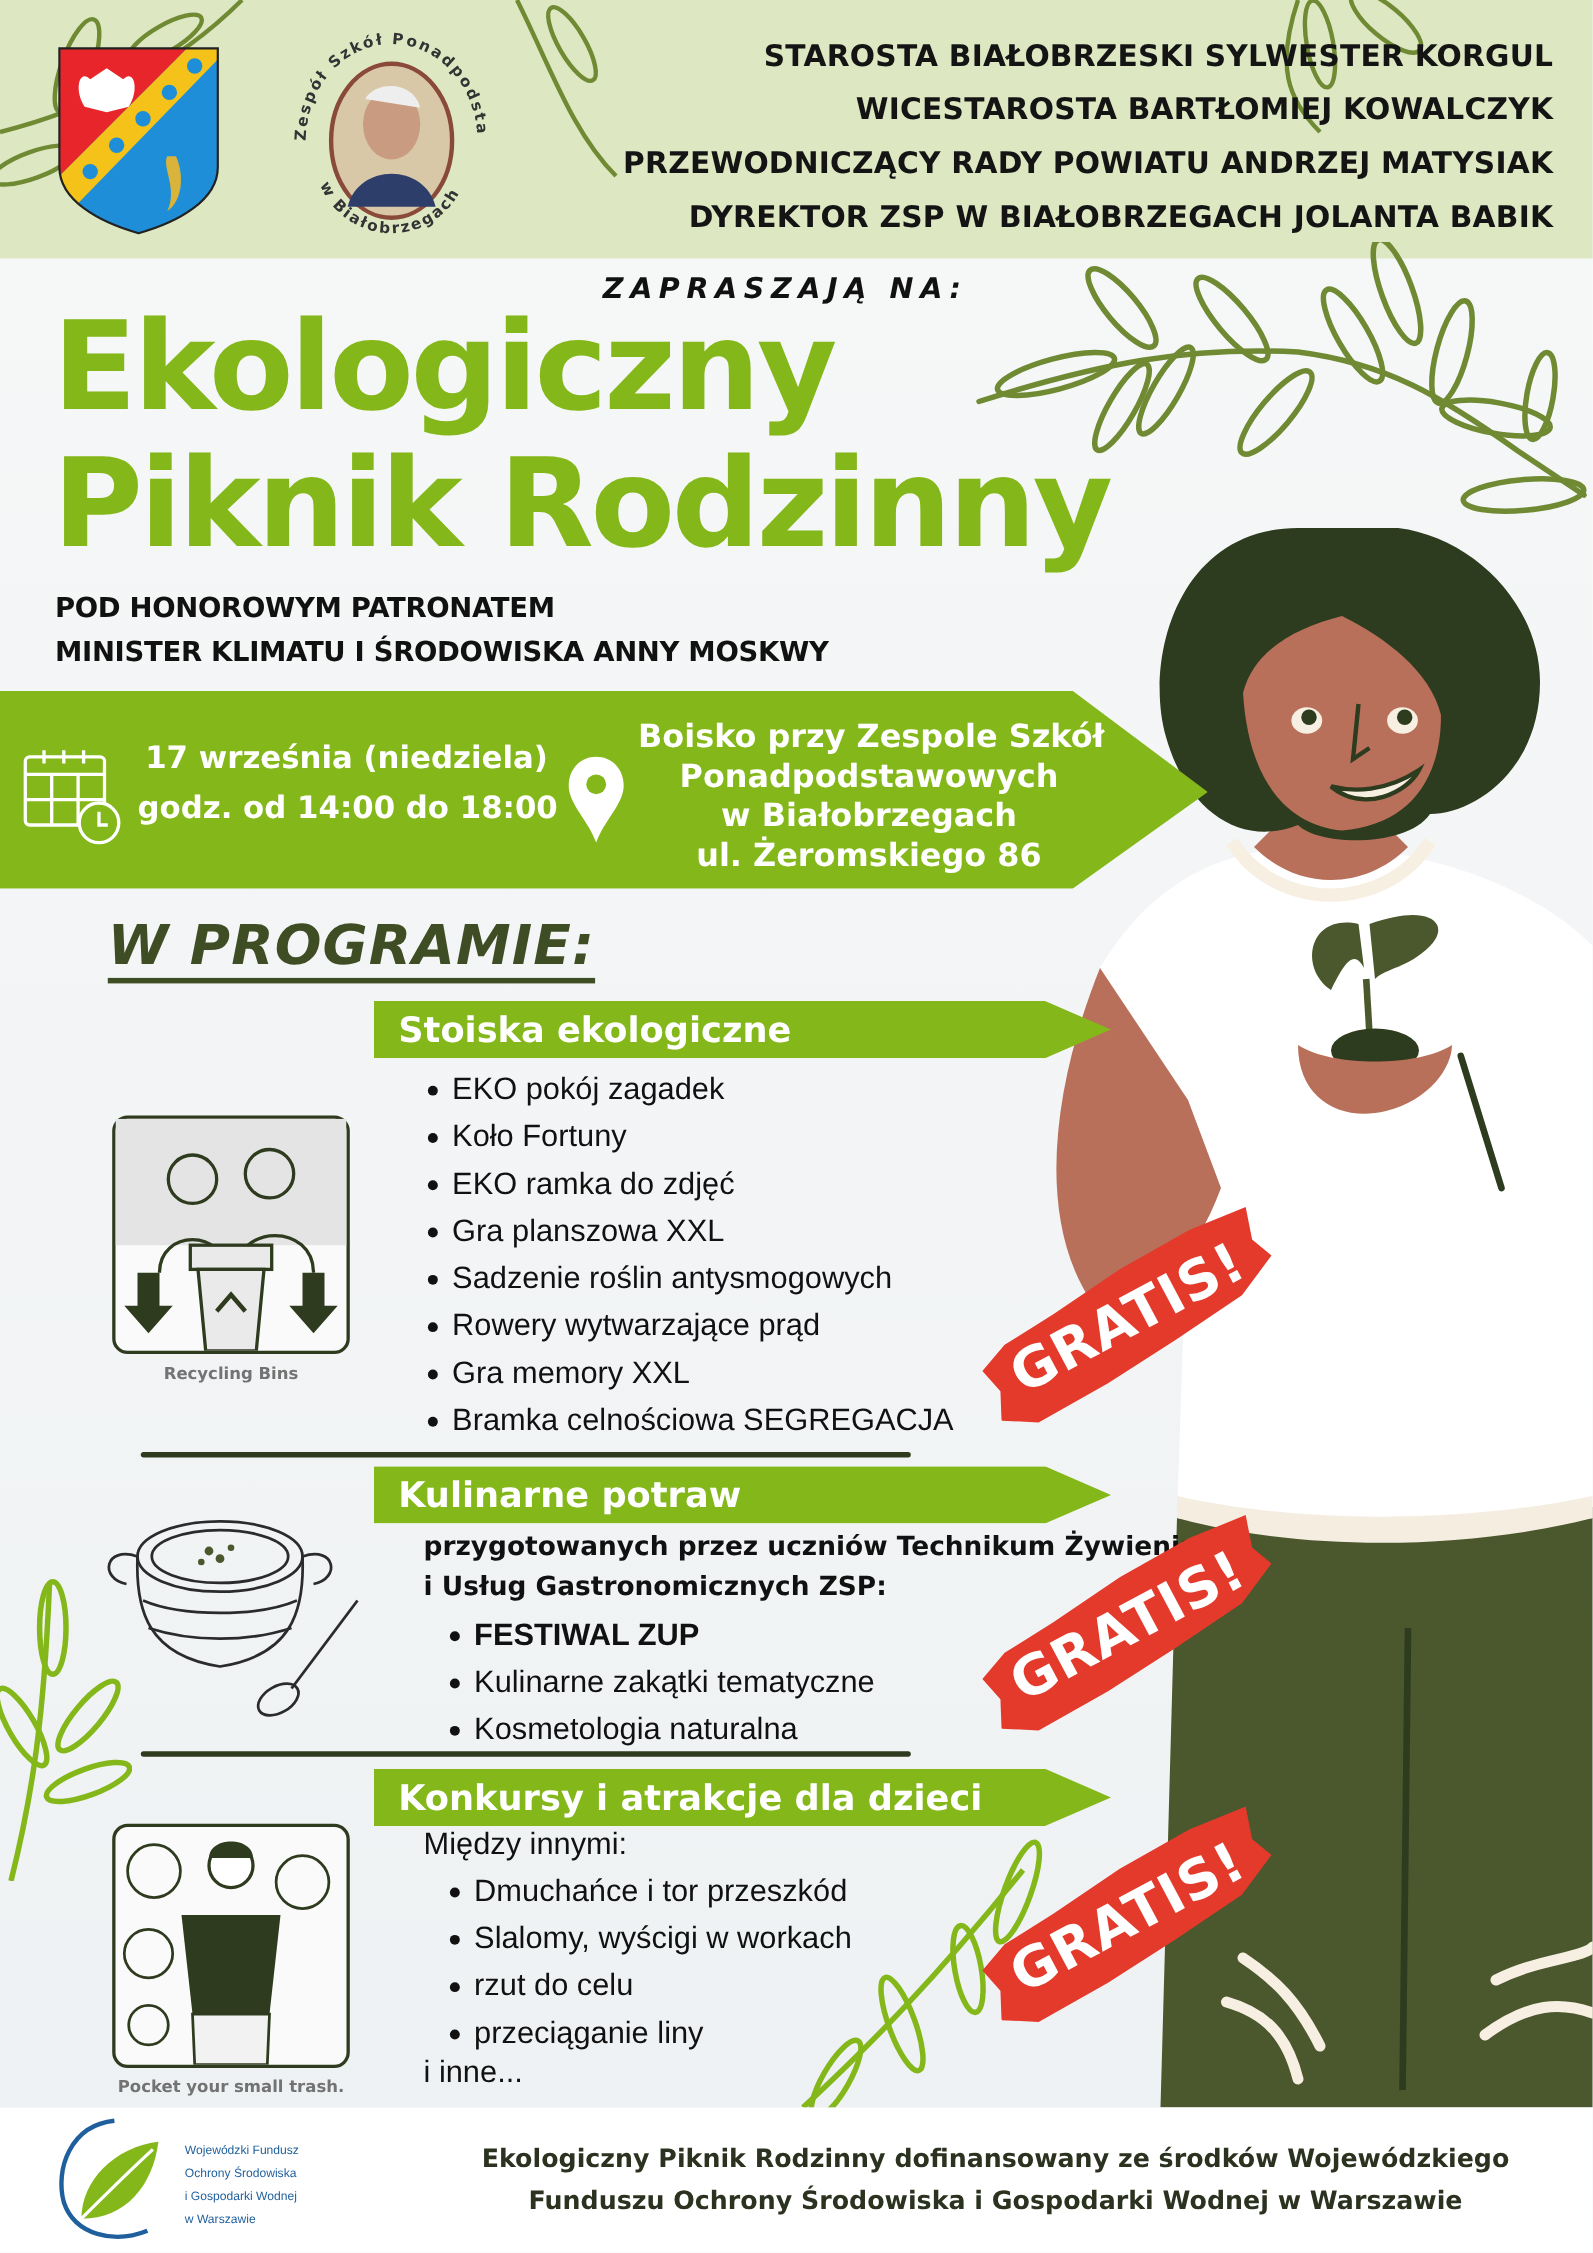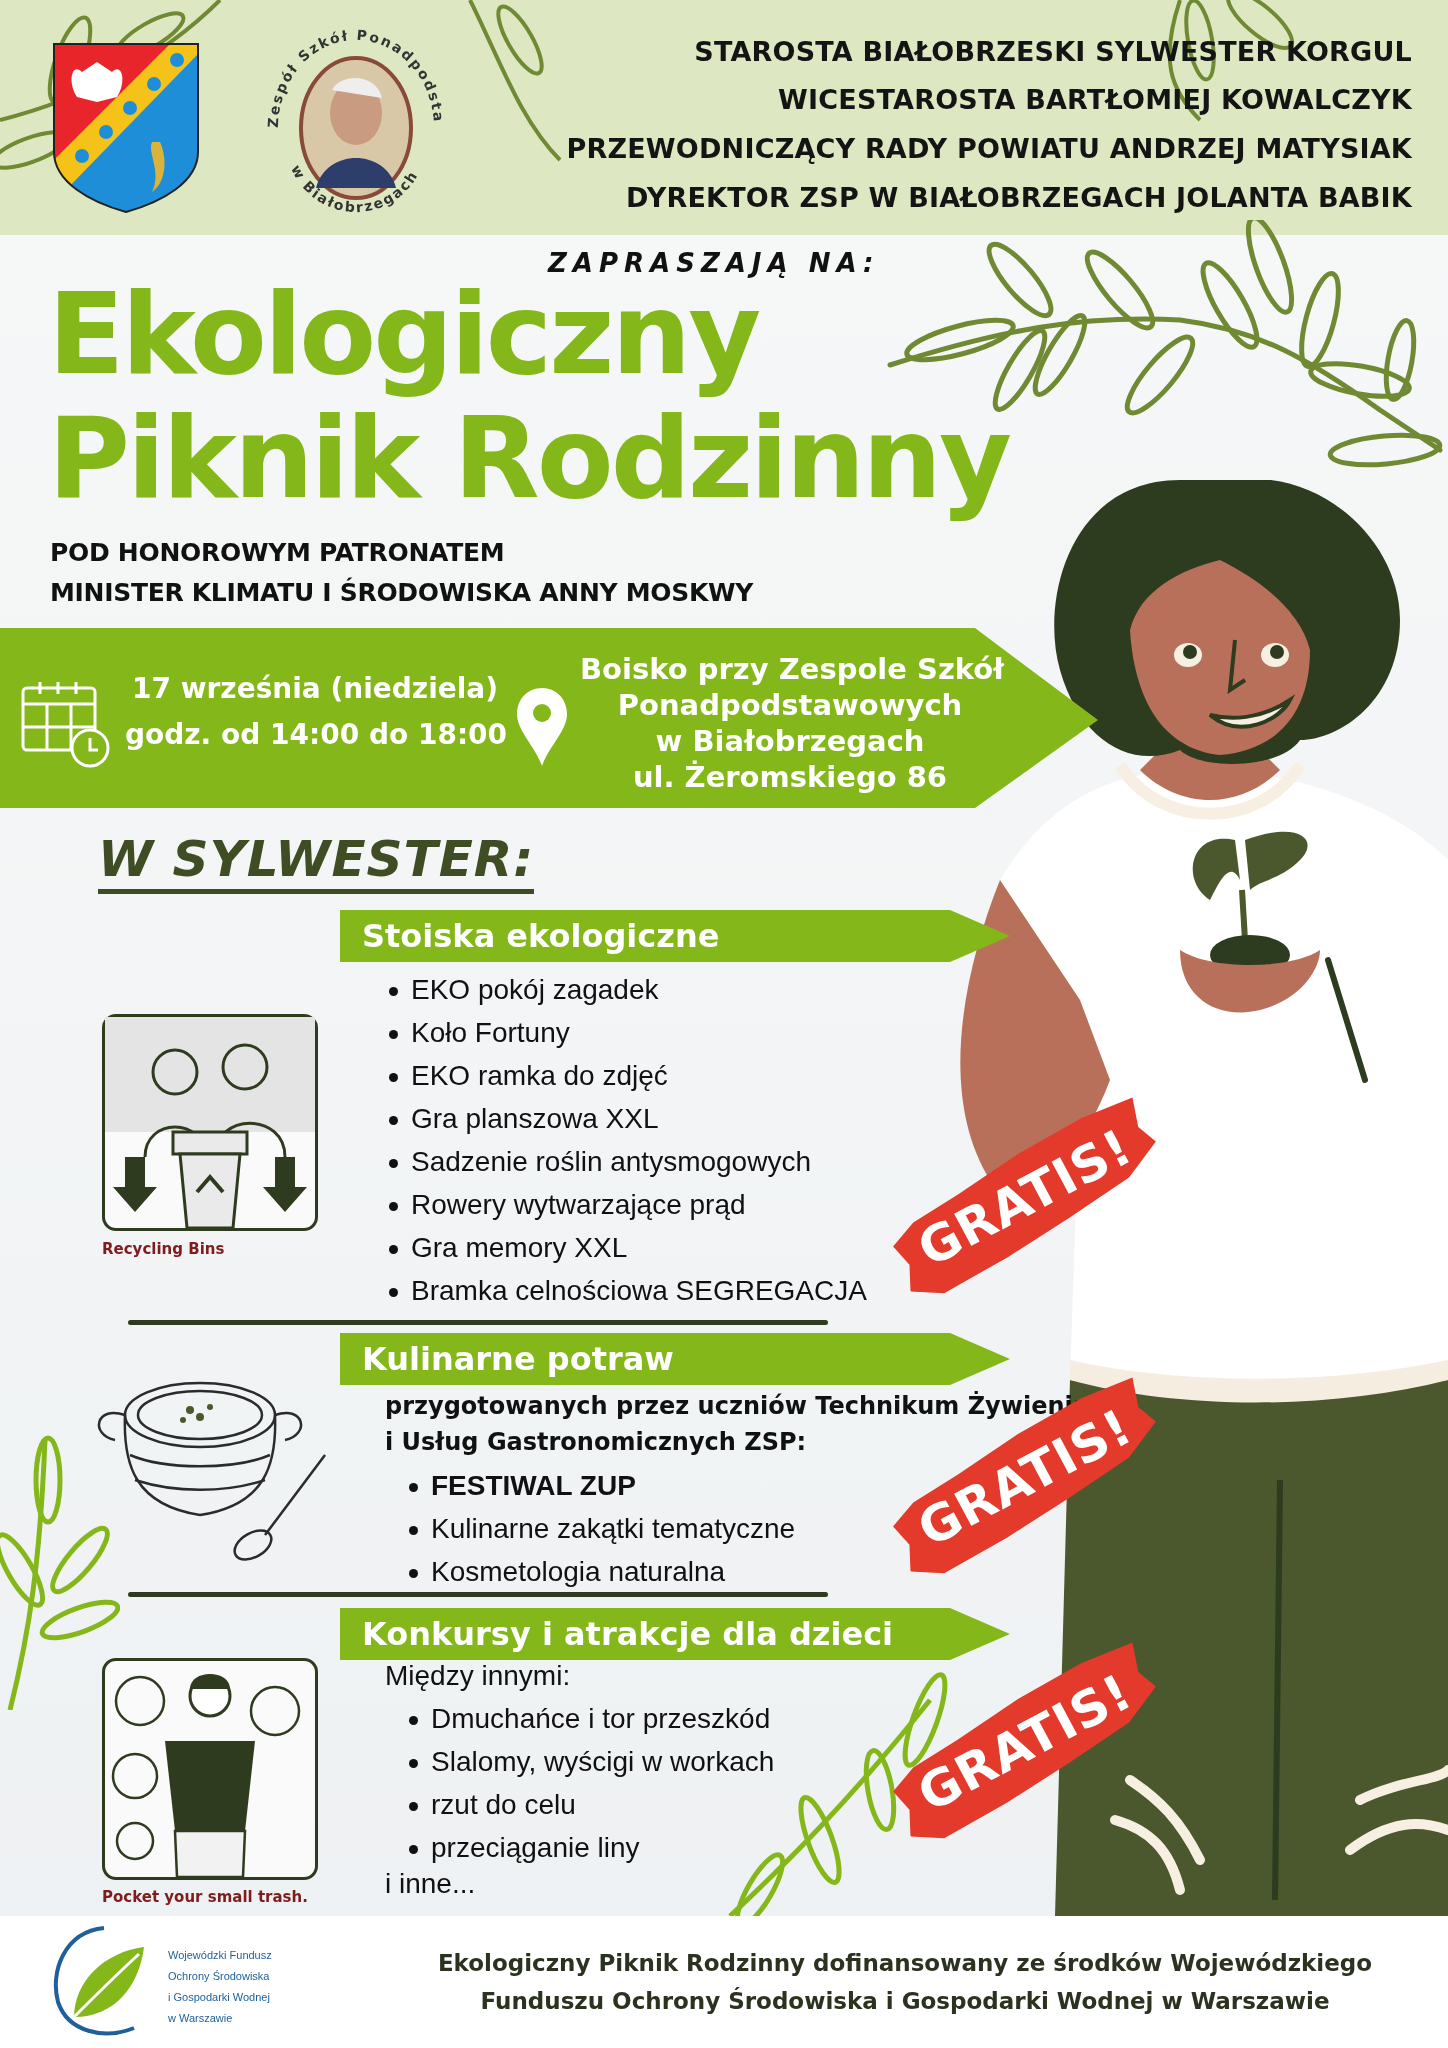--- a/index.html
+++ b/index.html
@@ -82,21 +82,21 @@
   }
   .divider { position: absolute; left: 128px; width: 700px; height: 5px; background: #2f3b1e; border-radius: 3px; }
   .plain-text { position: absolute; font-size: 28px; color: #111; white-space: nowrap; font-family: "Liberation Sans", sans-serif; }
   .bold-text { position: absolute; font-size: 24px; font-weight: bold; color: #111; white-space: nowrap; font-family: "DejaVu Sans", sans-serif; }
 
   .illus-box {
     position: absolute; border: 3px solid #2f3b1e; border-radius: 14px; background: #fafafa;
   }
   .illus-caption {
     position: absolute; font-family: "DejaVu Sans", sans-serif; font-weight: bold;
-    font-size: 15px; color: #7f1d1d; white-space: nowrap;
+    font-size: 15px; color: #737373; text-align: center; white-space: nowrap;
   }
 
   
   .gratis {
     position: absolute; width: 290px; height: 96px;
     transform: rotate(-28deg); transform-origin: center;
   }
   .gratis .stroke {
     position: absolute; inset: 0; background: #e33a2c;
     clip-path: polygon(2% 30%, 12% 18%, 30% 14%, 55% 6%, 80% 4%, 99% 10%, 96% 40%, 99% 62%, 85% 82%, 60% 90%, 35% 96%, 10% 98%, 0% 80%, 4% 55%);
@@ -261,21 +261,21 @@
 <div class="banner-text" style="left:125px;top:718px;width:380px;font-size:28px">godz. od 14:00 do 18:00</div>
 <svg class="abs" style="left:515px;top:686px" width="54" height="82">
   <path d="M27 2 C 12 2, 2 14, 2 28 C 2 45, 20 60, 27 80 C 34 60, 52 45, 52 28 C 52 14, 42 2, 27 2 Z" fill="#fff"></path>
   <circle cx="27" cy="27" r="9" fill="#84b719"></circle>
 </svg>
 <div class="banner-text" style="left:580px;top:652px;width:420px;font-size:29px">Boisko przy Zespole Szkół</div>
 <div class="banner-text" style="left:580px;top:688px;width:420px;font-size:29px">Ponadpodstawowych</div>
 <div class="banner-text" style="left:580px;top:724px;width:420px;font-size:29px">w Białobrzegach</div>
 <div class="banner-text" style="left:580px;top:760px;width:420px;font-size:29px">ul. Żeromskiego 86</div>
 
-<div class="programme-heading">W SYLWESTER:</div>
+<div class="programme-heading">W PROGRAMIE:</div>
 
 <div class="section-tag" style="top:910px">Stoiska ekologiczne</div>
 <ul class="bullet-list" style="left:385px;top:968px">
   <li>EKO pokój zagadek</li>
   <li>Koło Fortuny</li>
   <li>EKO ramka do zdjęć</li>
   <li>Gra planszowa XXL</li>
   <li>Sadzenie roślin antysmogowych</li>
   <li>Rowery wytwarzające prąd</li>
   <li>Gra memory XXL</li>

